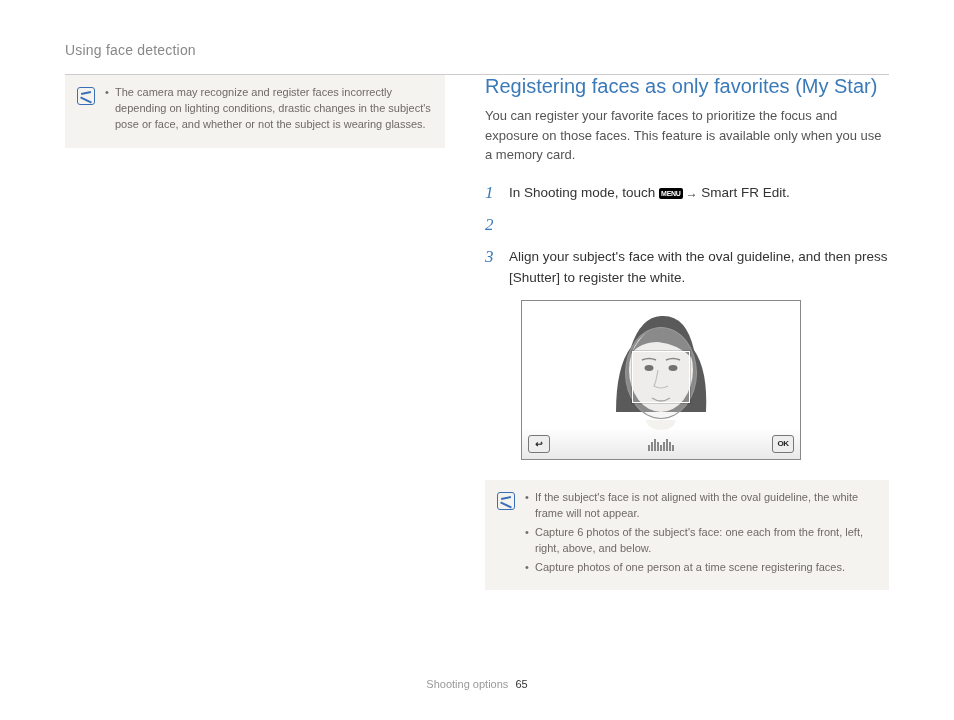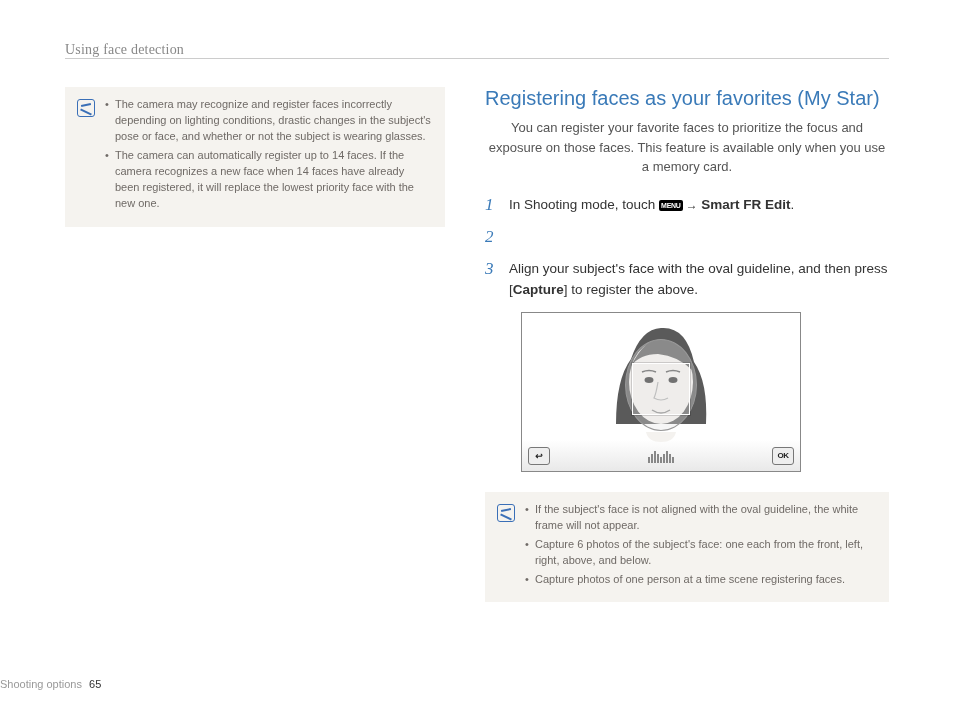--- a/index.html
+++ b/index.html
@@ -9,29 +9,27 @@
       background: #fff;
       font-family: Arial, Helvetica, sans-serif;
       color: #333;
       position: relative;
       padding: 42px 65px 0 65px;
     }
     .header-bar {
       font-size: 14px;
       color: #888;
       font-weight: 300;
-      padding-bottom: 0;
+      padding-bottom: 16px;
       border-bottom: 1px solid #ccc;
       letter-spacing: 0.2px;
-      font-family: Liberation Serif, serif;
     }
     .columns {
       display: flex;
       gap: 40px;
-      margin-top: 28px;
     }
     .col-left { flex: 0 0 380px; }
     .col-right { flex: 1; }
     .note-box {
       background: #f5f3ef;
       padding: 10px 14px 12px 12px;
       display: flex;
       gap: 10px;
       font-size: 11px;
       color: #6f6a66;
@@ -68,21 +66,20 @@
       color: #3a7ab8;
       font-size: 20px;
       font-weight: 400;
       margin-bottom: 8px;
     }
     .section-intro {
       font-size: 13px;
       color: #555;
       line-height: 1.5;
       margin-bottom: 18px;
-      text-align: center;
     }
     .steps { list-style: none; }
     .steps li {
       display: flex;
       gap: 10px;
       font-size: 13.5px;
       color: #333;
       line-height: 1.5;
       margin-bottom: 12px;
     }
@@ -106,21 +103,21 @@
       letter-spacing: -0.3px;
       line-height: 1;
     }
     .ok-badge {
       display: inline-block;
       font-weight: bold;
       font-size: 12px;
       letter-spacing: -0.5px;
       vertical-align: 0;
     }
-    .bold { font-weight: bold; }
+    .bold { font-weight: normal; }
     .arrow { font-size: 12px; }
     .figure-wrap {
       width: 280px;
       height: 160px;
       border: 1px solid #888;
       margin: 8px 0 20px 36px;
       position: relative;
       background: linear-gradient(#fff 80%, #e9e9e9);
       overflow: hidden;
     }
@@ -169,59 +166,59 @@
       display: flex;
       gap: 1px;
       align-items: flex-end;
       justify-content: center;
     }
     .ruler span { width: 2px; background: #888; }
     .footer {
       position: absolute;
       bottom: 30px;
       left: 0; right: 0;
+      text-align: center;
       font-size: 11px;
       color: #999;
     }
     .footer .pg { color: #333; font-weight: 500; margin-left: 4px; }
   </style>
 </head>
 <body>
 
 <div class="header-bar">Using face detection</div>
 
 <div class="columns">
   <div class="col-left">
     <div class="note-box">
       <div class="note-icon"></div>
       <ul class="note-list">
         <li>The camera may recognize and register faces incorrectly depending on lighting conditions, drastic changes in the subject's pose or face, and whether or not the subject is wearing glasses.</li>
-        <li>The camera can automatically register up to 14 faces. If the camera recognizes a new face when 14 faces have already been registered, it will replace the lowest priority face with the new one.</li>
       </ul>
     </div>
   </div>
 
   <div class="col-right">
-    <h2 class="section-title">Registering faces as your favorites (My Star)</h2>
+    <h2 class="section-title">Registering faces as only favorites (My Star)</h2>
     <p class="section-intro">You can register your favorite faces to prioritize the focus and exposure on those faces. This feature is available only when you use a memory card.</p>
 
     <ol class="steps">
       <li>
         <span class="step-num">1</span>
         <span>
           <span>In Shooting mode, touch </span><span class="menu-badge">MENU</span><span class="arrow"> → </span><span class="bold">Smart FR Edit</span><span>.</span>
         </span>
       </li>
       <li>
         <span class="step-num">2</span>
       </li>
       <li>
         <span class="step-num">3</span>
         <span>
-          <span>Align your subject's face with the oval guideline, and then press [</span><span class="bold">Capture</span><span>] to register the above.</span>
+          <span>Align your subject's face with the oval guideline, and then press [</span><span class="bold">Shutter</span><span>] to register the white.</span>
         </span>
       </li>
     </ol>
 
     <div class="figure-wrap">
       <div class="face">
         <svg width="150" height="130" viewBox="0 0 150 130">
           <path d="M30 110 Q30 65 45 45 Q55 15 75 14 Q100 12 108 48 Q122 68 120 110 Z" fill="#5a5a5a"></path>
           <ellipse cx="75" cy="68" rx="32" ry="42" fill="#f4f2ef"></ellipse>
           <path d="M45 52 Q60 22 78 24 Q100 26 106 56 Q92 42 72 40 Q54 40 45 52 Z" fill="#5a5a5a"></path>

